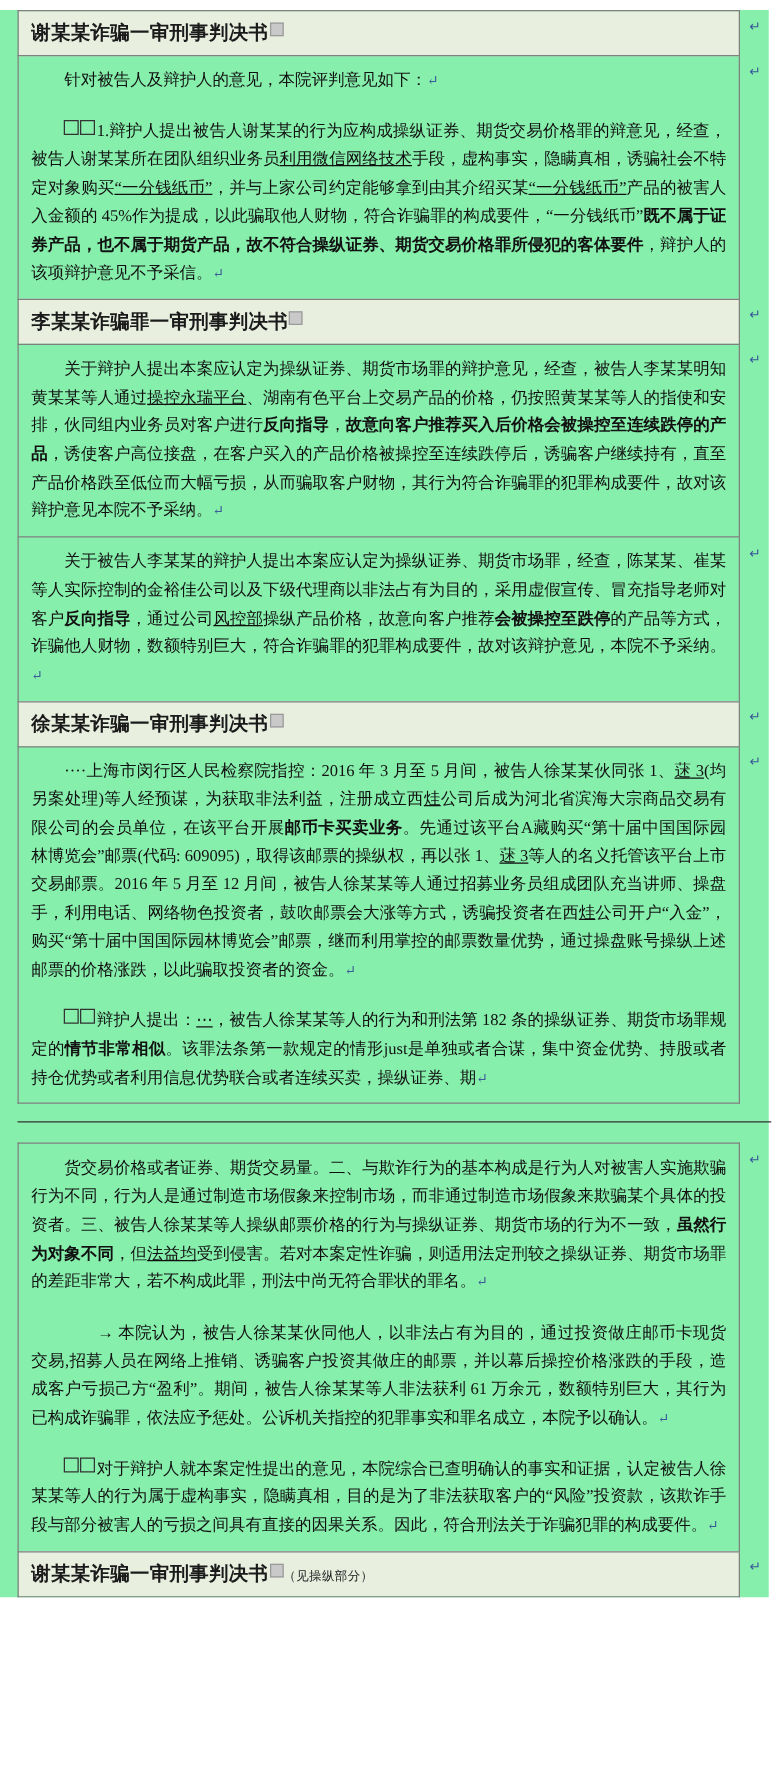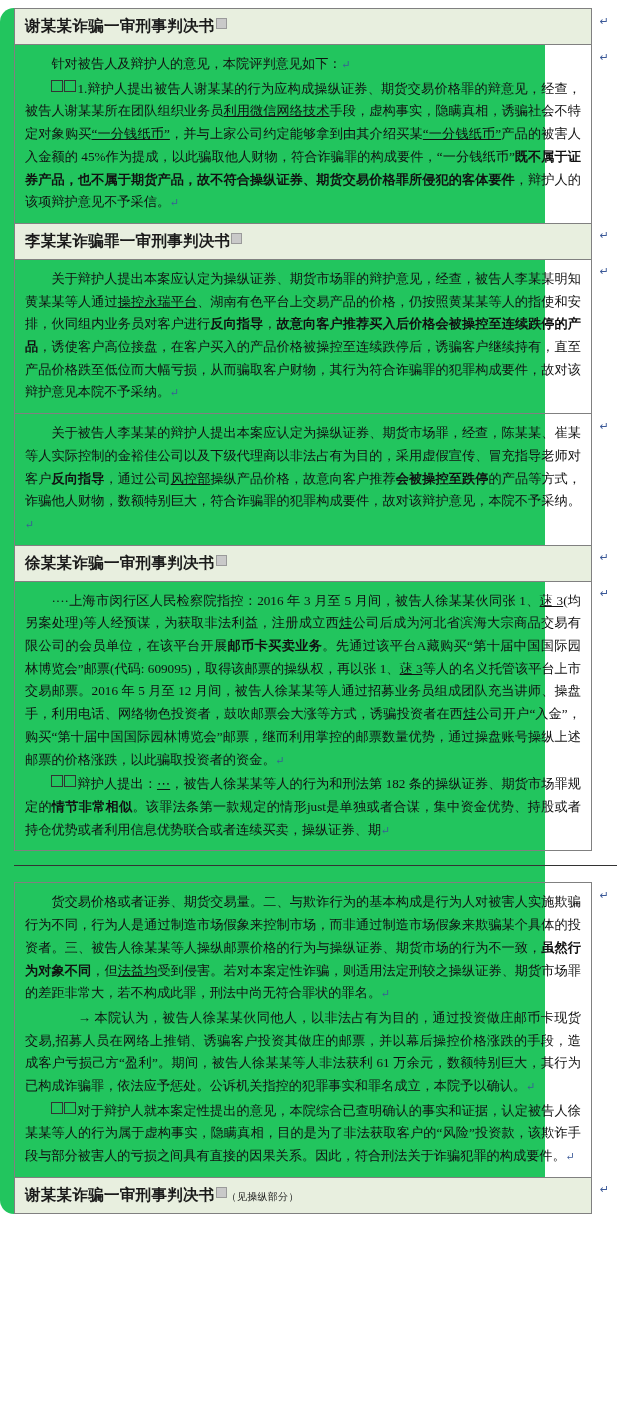--- a/index.html
+++ b/index.html
@@ -5,24 +5,23 @@
   html, body {
     margin: 0;
     padding: 0;
     background: #ffffff;
   }
   body {
     font-family: "Liberation Serif", "DejaVu Serif", serif;
     width: 625px;
   }
   .page {
-    width: 545px;
+    width: 615px;
     position: relative;
-    background: #22c55e;
-    border-radius: 14px;
+    background: #86efac;
   }
   .doc-table {
     width: 603px;
     margin: 8px 6px 0 14px;
     border-collapse: collapse;
     table-layout: fixed;
   }
   .doc-table td {
     border: 1px solid #808080;
     vertical-align: top;
@@ -50,21 +49,21 @@
     line-height: 1.72;
     color: #111;
     text-align: justify;
     text-justify: inter-ideograph;
   }
   .indent {
     text-indent: 2em;
     margin: 0;
   }
   .indent + .indent {
-    margin-top: 2px;
+    margin-top: 18px;
   }
   .u {
     text-decoration: underline;
   }
   .b {
     font-weight: bold;
   }
   .cmt {
     display: inline-block;
     width: 9px;

